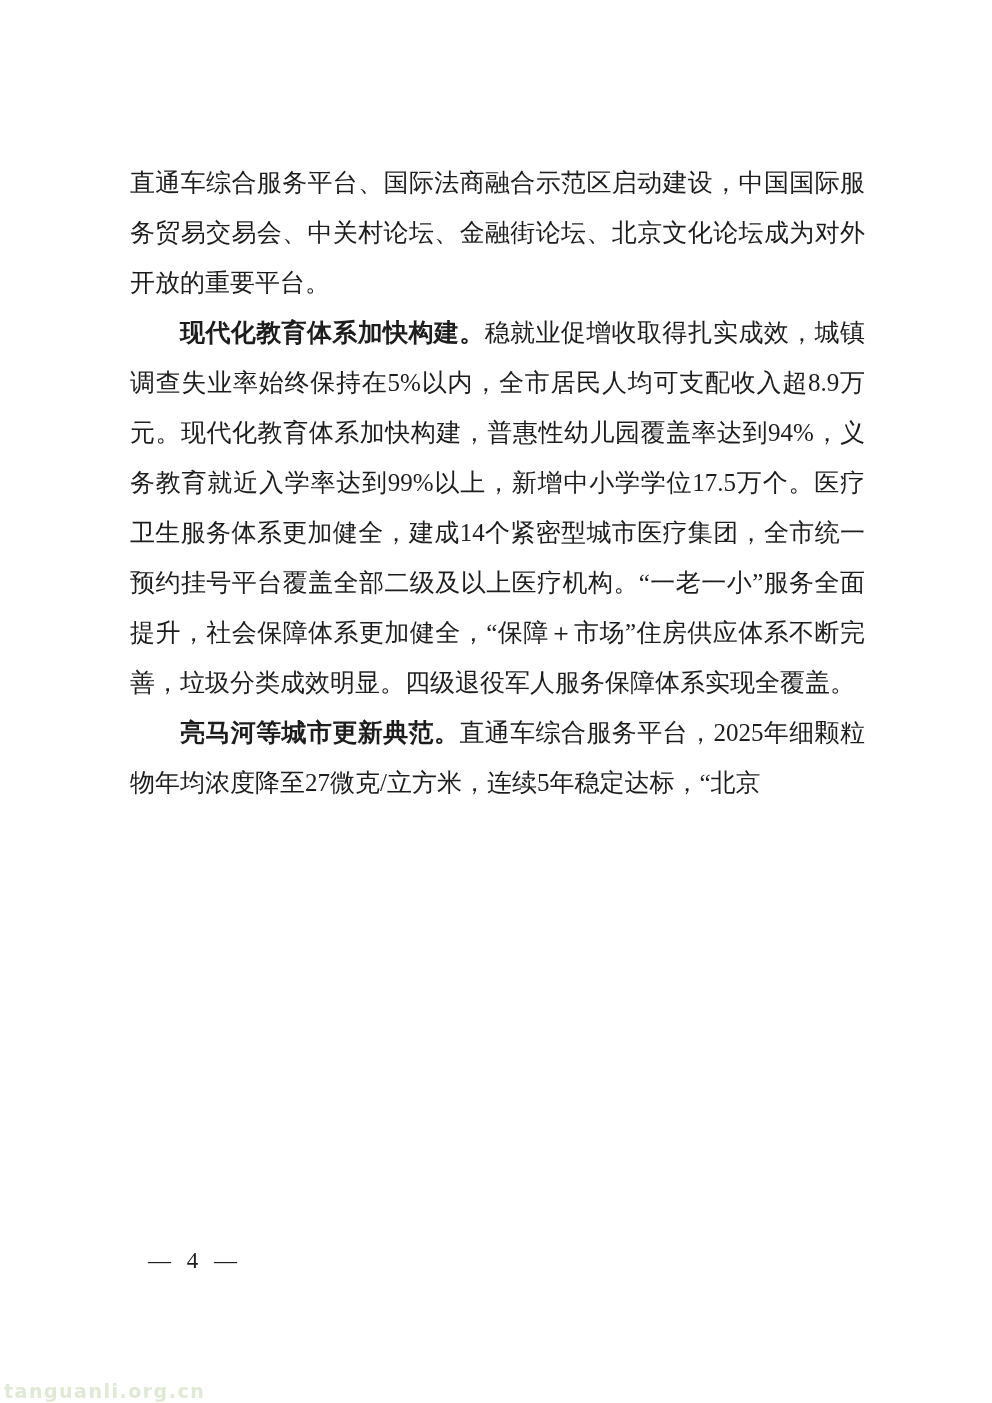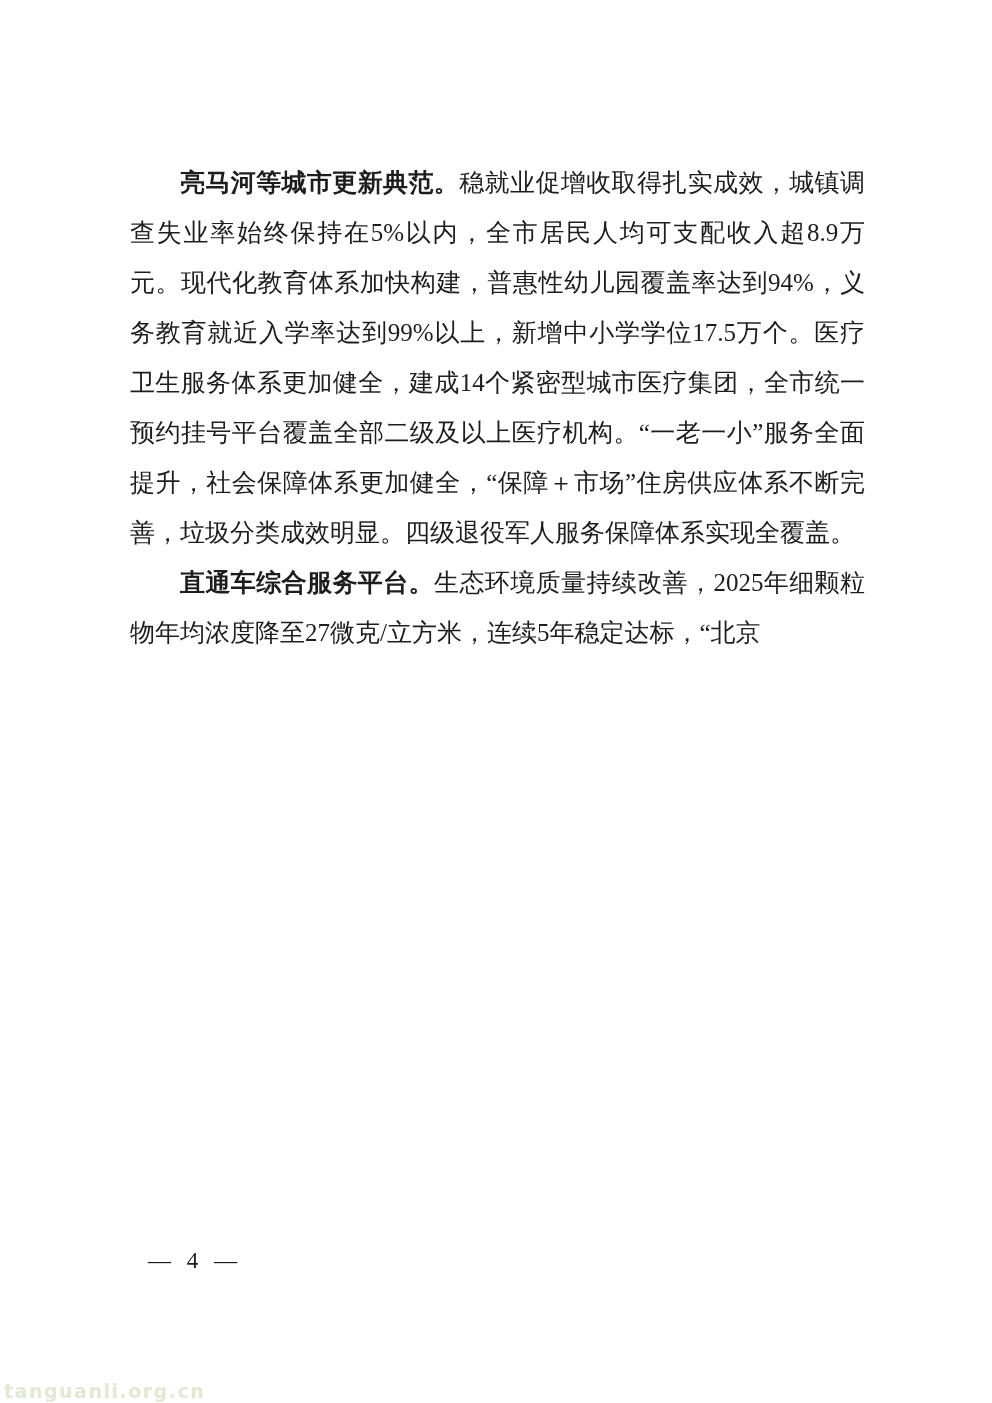--- a/index.html
+++ b/index.html
@@ -61,25 +61,26 @@
     color: var(--watermark-color, #dfe9d3);
   }
 </style>
 </head>
 <body>
 
 <div class="page">
 
   <div class="text-block">
 
+    <p class="para"><span>直通车综合服务平台、国际法商融合示范区启动建设，中国国际服务贸易交易会、中关村论坛、金融街论坛、北京文化论坛成为对外开放的重要平台。</span></p>
 
-    <p class="para indent"><strong class="lead">亮马河等城市更新典范。</strong><span>稳就业促增收取得扎实成效，城镇调查失业率始终保持在5%以内，全市居民人均可支配收入超8.9万元。现代化教育体系加快构建，普惠性幼儿园覆盖率达到94%，义务教育就近入学率达到99%以上，新增中小学学位17.5万个。医疗卫生服务体系更加健全，建成14个紧密型城市医疗集团，全市统一预约挂号平台覆盖全部二级及以上医疗机构。“一老一小”服务全面提升，社会保障体系更加健全，“保障＋市场”住房供应体系不断完善，垃圾分类成效明显。四级退役军人服务保障体系实现全覆盖。</span></p>
+    <p class="para indent"><strong class="lead">现代化教育体系加快构建。</strong><span>稳就业促增收取得扎实成效，城镇调查失业率始终保持在5%以内，全市居民人均可支配收入超8.9万元。现代化教育体系加快构建，普惠性幼儿园覆盖率达到94%，义务教育就近入学率达到99%以上，新增中小学学位17.5万个。医疗卫生服务体系更加健全，建成14个紧密型城市医疗集团，全市统一预约挂号平台覆盖全部二级及以上医疗机构。“一老一小”服务全面提升，社会保障体系更加健全，“保障＋市场”住房供应体系不断完善，垃圾分类成效明显。四级退役军人服务保障体系实现全覆盖。</span></p>
 
 
-    <p class="para indent"><strong class="lead">直通车综合服务平台。</strong><span>生态环境质量持续改善，2025年细颗粒物年均浓度降至27微克/立方米，连续5年稳定达标，“北京</span></p>
+    <p class="para indent"><strong class="lead">亮马河等城市更新典范。</strong><span>直通车综合服务平台，2025年细颗粒物年均浓度降至27微克/立方米，连续5年稳定达标，“北京</span></p>
 
   </div>
 
   <div class="footer">— 4 —</div>
 
   <div class="watermark">tanguanli.org.cn</div>
 
 </div>
 
 </body></html>

